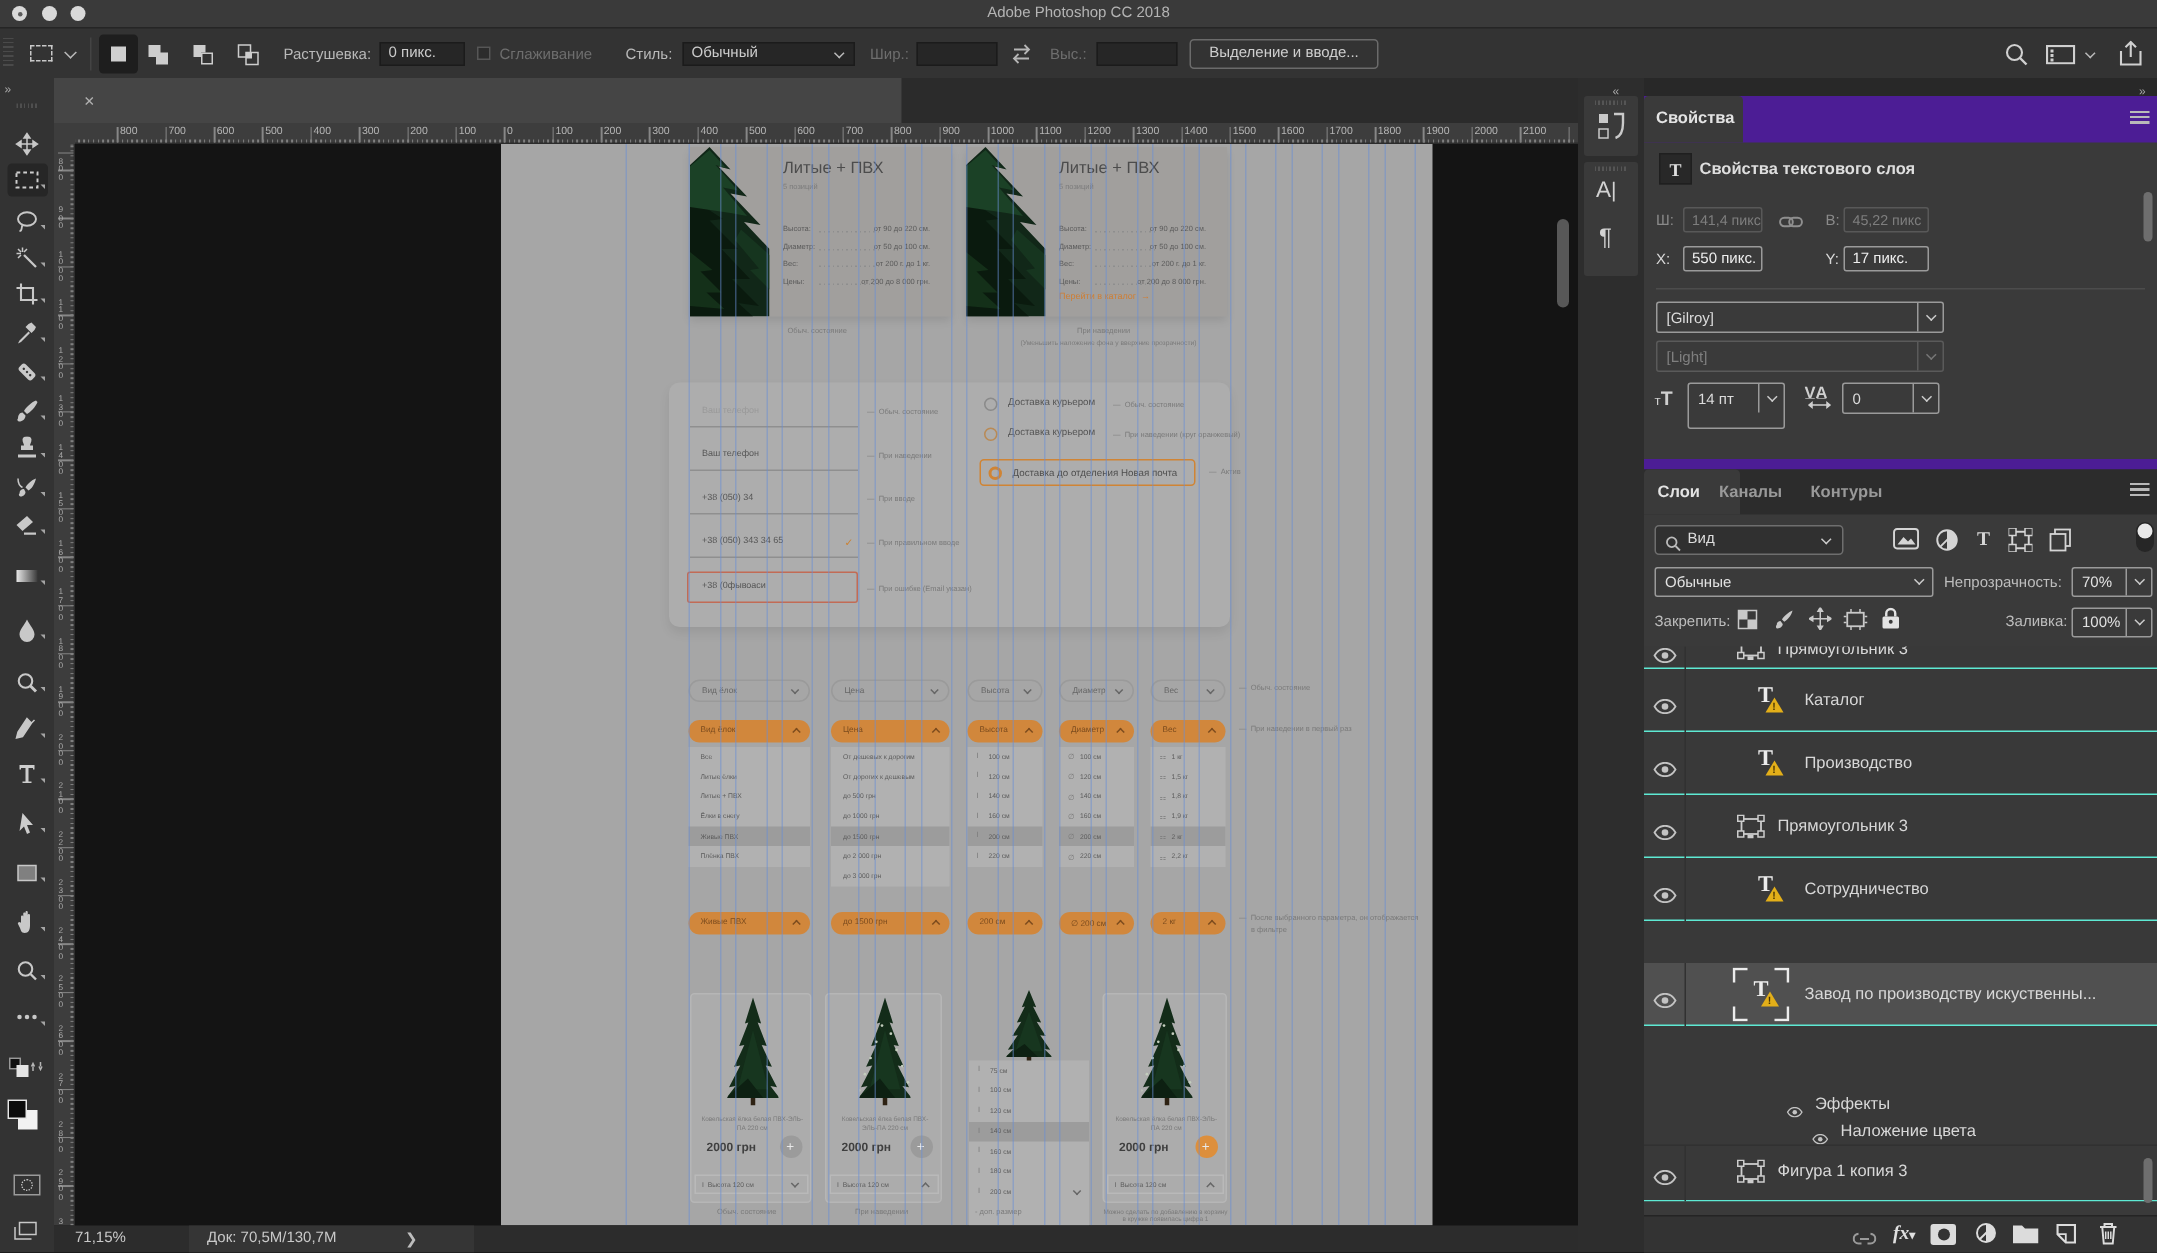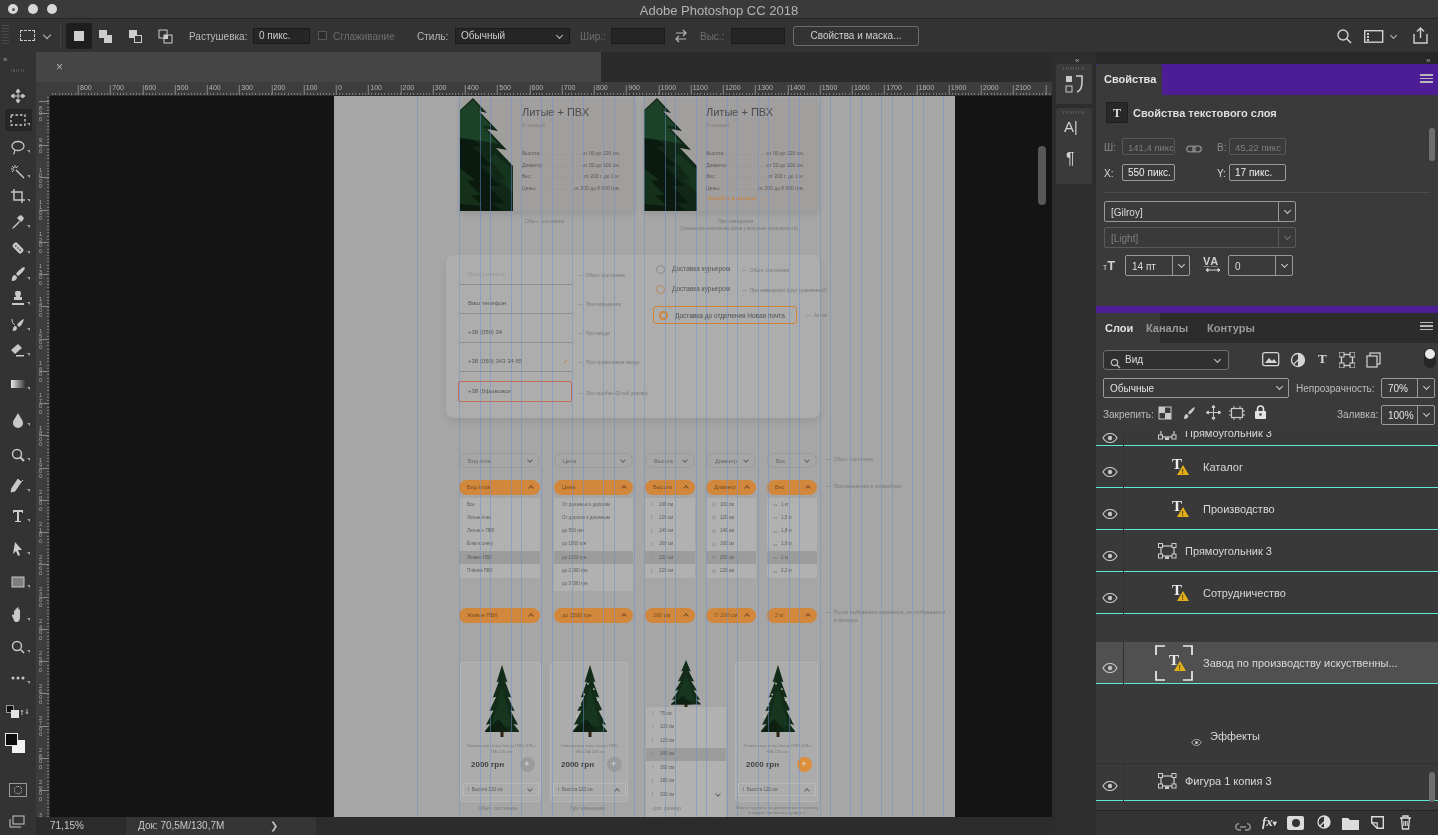--- a/index.html
+++ b/index.html
@@ -1,20 +1,20 @@
 <!DOCTYPE html>
 <html><head><meta charset="utf-8">
 <style>
 *{margin:0;padding:0;box-sizing:border-box;font-family:"Liberation Sans",sans-serif;}
 html,body{width:1438px;height:835px;overflow:hidden;background:#141414;position:relative;}
 .abs{position:absolute;}
 
 #titlebar{left:0;top:0;width:1438px;height:18px;background:#3a3a3a;}
 #titlebar .tl{border-radius:50%;width:10px;height:10px;top:4px;}
-#title{width:100%;text-align:center;color:#b4b4b4;font-size:13px;top:3px;}
+#title{width:100%;text-align:center;color:#b4b4b4;font-size:10px;top:3px;}
 #options{left:0;top:18px;width:1438px;height:34px;background:#333333;border-top:1px solid #252525;}
 .olab{color:#b9b9b9;font-size:10px;top:12px;}
 .olab.dis{color:#6e6e6e;}
 .oin{background:#262626;border:1px solid #1b1b1b;height:16px;top:9px;color:#cccccc;font-size:10px;line-height:14px;padding-left:5px;}
 .obtn{border:1px solid #6b6b6b;border-radius:3px;height:20px;top:7px;color:#cfcfcf;font-size:10px;text-align:center;}
 #toolbar{left:0;top:52px;width:36px;height:783px;background:#333333;}
 .tool{left:10px;width:16px;height:16px;color:#c8c8c8;}
 .tsel{left:5px;width:27px;height:22px;background:#262626;border-radius:3px;}
 .tri{width:0;height:0;border-left:3px solid transparent;border-top:3px solid #a5a5a5;}
 
@@ -79,21 +79,21 @@
   <div class="abs oin" style="left:455px;width:115px;">Обычный
      <div class="abs chev" style="right:7px;top:4px;border-right:1.5px solid #bbb;border-bottom:1.5px solid #bbb;transform:rotate(45deg);width:5px;height:5px;"></div>
   </div>
   <div class="abs olab dis" style="left:580px;">Шир.:</div>
   <div class="abs oin" style="left:611px;width:54px;"></div>
   <svg class="abs" style="left:672px;top:10px;" width="18" height="14">
       <path d="M4 4h10M11 1l3 3-3 3M14 10H4M7 7l-3 3 3 3" stroke="#b5b5b5" fill="none" stroke-width="1.2"></path>
     </svg>
   <div class="abs olab dis" style="left:700px;">Выс.:</div>
   <div class="abs oin" style="left:731px;width:54px;"></div>
-  <div class="abs obtn" style="left:793px;width:126px;line-height:18px;">Свойства и маска...</div>
+  <div class="abs obtn" style="left:793px;width:126px;line-height:18px;">Выделение и вводе...</div>
   <svg class="abs" style="left:1336px;top:9px;" width="16" height="16">
       <circle cx="7" cy="7" r="5" fill="none" stroke="#d0d0d0" stroke-width="1.4"></circle>
       <path d="M10.5 10.5L15 15" stroke="#d0d0d0" stroke-width="1.6"></path>
     </svg>
   <svg class="abs" style="left:1364px;top:11px;" width="20" height="13">
       <rect x="0.7" y="0.7" width="18" height="11.5" fill="none" stroke="#d0d0d0" stroke-width="1.4"></rect>
       <rect x="3" y="3" width="2" height="2" fill="#d0d0d0"></rect>
       <rect x="3" y="6" width="2" height="2" fill="#d0d0d0"></rect>
       <rect x="3" y="9" width="2" height="2" fill="#d0d0d0"></rect>
     </svg>
@@ -777,21 +777,21 @@
           <div style="position: absolute; left: 6px; top: 4.5px; font-size: 10px; color: rgb(220, 220, 220);">[Gilroy]</div>
           <div style="position: absolute; right: 0px; top: 0px; width: 17px; height: 19px; border-left: 1px solid rgb(154, 154, 154);"></div>
           <div style="position: absolute; right: 5.5px; top: 5.5px; width: 5px; height: 5px; border-right: 1.3px solid rgb(204, 204, 204); border-bottom: 1.3px solid rgb(204, 204, 204); transform: rotate(45deg);"></div>
         </div>
         <div style="position: absolute; left: 8px; top: 132px; width: 192px; height: 21px; border: 1px solid rgb(90, 90, 90); border-radius: 2px;">
           <div style="position: absolute; left: 6px; top: 4.5px; font-size: 10px; color: rgb(127, 127, 127);">[Light]</div>
           <div style="position: absolute; right: 0px; top: 0px; width: 17px; height: 19px; border-left: 1px solid rgb(90, 90, 90);"></div>
           <div style="position: absolute; right: 5.5px; top: 5.5px; width: 5px; height: 5px; border-right: 1.3px solid rgb(119, 119, 119); border-bottom: 1.3px solid rgb(119, 119, 119); transform: rotate(45deg);"></div>
         </div>
         <div style="position: absolute; left: 7px; top: 163px; font-size: 13px; color: rgb(207, 207, 207); font-family: &quot;Liberation Serif&quot;, serif;"><span style="font-size:9px;">т</span><b>T</b></div>
-        <div style="position: absolute; left: 29px; top: 160px; width: 65px; height: 21px; border: 1px solid rgb(154, 154, 154); border-radius: 2px;">
+        <div style="position: absolute; left: 29px; top: 160px; width: 65px; height: 31px; border: 1px solid rgb(154, 154, 154); border-radius: 2px;">
           <div style="position: absolute; left: 6px; top: 4.5px; font-size: 10px; color: rgb(220, 220, 220);">14 пт</div>
           <div style="position: absolute; right: 0px; top: 0px; width: 17px; height: 19px; border-left: 1px solid rgb(154, 154, 154);"></div>
           <div style="position: absolute; right: 5.5px; top: 5.5px; width: 5px; height: 5px; border-right: 1.3px solid rgb(204, 204, 204); border-bottom: 1.3px solid rgb(204, 204, 204); transform: rotate(45deg);"></div>
         </div>
         <div style="position: absolute; left: 107px; top: 159px; width: 22px; height: 20px;"><svg width="24" height="20">
             <text x="0" y="11" fill="#cfcfcf" font-size="11" font-weight="bold" font-family="Liberation Serif">V̲A̲</text>
             <path d="M3 16h14M3 16l2-1.6v3.2zM17 16l-2-1.6v3.2z" stroke="#cfcfcf" fill="#cfcfcf" stroke-width="1"></path>
           </svg></div>
         <div style="position: absolute; left: 132px; top: 160px; width: 65px; height: 21px; border: 1px solid rgb(154, 154, 154); border-radius: 2px;">
           <div style="position: absolute; left: 6px; top: 4.5px; font-size: 10px; color: rgb(220, 220, 220);">0</div>
@@ -965,20 +965,27 @@
             </div>
             <div class="lname" style="position: absolute; left: 107px; top: 15px;">Завод по производству искуственны...</div>
           </div>
           <div style="position: absolute; left: 0px; top: 295px; width: 342px; height: 19px;">
             <div style="position: absolute; left: 95px; top: 6px; width: 11px; height: 6.875px;"><svg width="11" height="6.875" viewBox="0 0 16 10">
                 <path d="M1 5C3 1.5 6 0.5 8 0.5S13 1.5 15 5C13 8.5 10 9.5 8 9.5S3 8.5 1 5z" fill="none" stroke="#c3c3c3" stroke-width="1.2"></path>
                 <circle cx="8" cy="5" r="2.2" fill="#c3c3c3"></circle>
               </svg></div>
             <div class="lname" style="position: absolute; left: 114px; top: 4px;">Эффекты</div>
           </div>
+          <div style="position: absolute; left: 0px; top: 314px; width: 342px; height: 18px;">
+            <div style="position: absolute; left: 112px; top: 5px; width: 11px; height: 6.875px;"><svg width="11" height="6.875" viewBox="0 0 16 10">
+                <path d="M1 5C3 1.5 6 0.5 8 0.5S13 1.5 15 5C13 8.5 10 9.5 8 9.5S3 8.5 1 5z" fill="none" stroke="#c3c3c3" stroke-width="1.2"></path>
+                <circle cx="8" cy="5" r="2.2" fill="#c3c3c3"></circle>
+              </svg></div>
+            <div class="lname" style="position: absolute; left: 131px; top: 3px;">Наложение цвета</div>
+          </div>
           <div style="position: absolute; left: 0px; top: 332px; width: 342px; height: 1px; background: rgb(49, 49, 49);"></div>
           <div class="lay-row" style="position: absolute; left: 0px; top: 333px; width: 342px; height: 37px;">
             <div style="position: absolute; left: 27px; top: 0px; width: 1px; height: 37px; background: rgb(49, 49, 49);"></div>
             <div style="position: absolute; left: 6px; top: 13px; width: 16px; height: 10px;"><svg width="16" height="10" viewBox="0 0 16 10">
                 <path d="M1 5C3 1.5 6 0.5 8 0.5S13 1.5 15 5C13 8.5 10 9.5 8 9.5S3 8.5 1 5z" fill="none" stroke="#c3c3c3" stroke-width="1.2"></path>
                 <circle cx="8" cy="5" r="2.2" fill="#c3c3c3"></circle>
               </svg></div>
             <div style="position: absolute; left: 62px; top: 9px; width: 19px; height: 16px;"><svg width="19" height="16">
                 <rect x="3" y="3" width="13" height="10" fill="none" stroke="#cdcdcd" stroke-width="1.2"></rect>
                 <rect x="0.5" y="0.5" width="4" height="4" fill="#393939" stroke="#cdcdcd"></rect>

